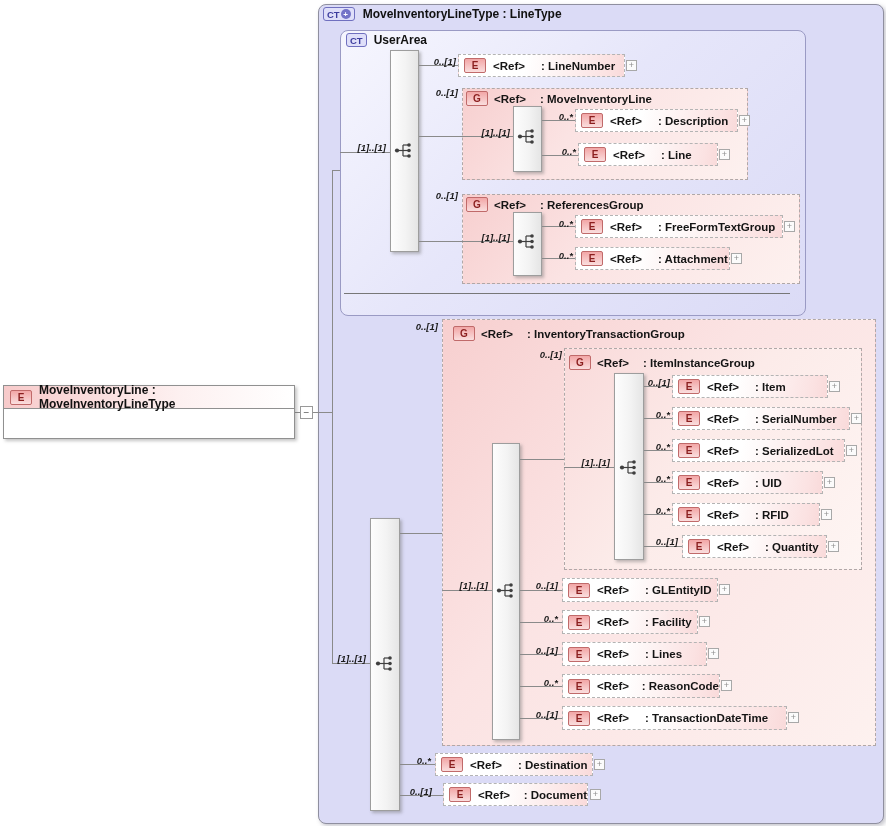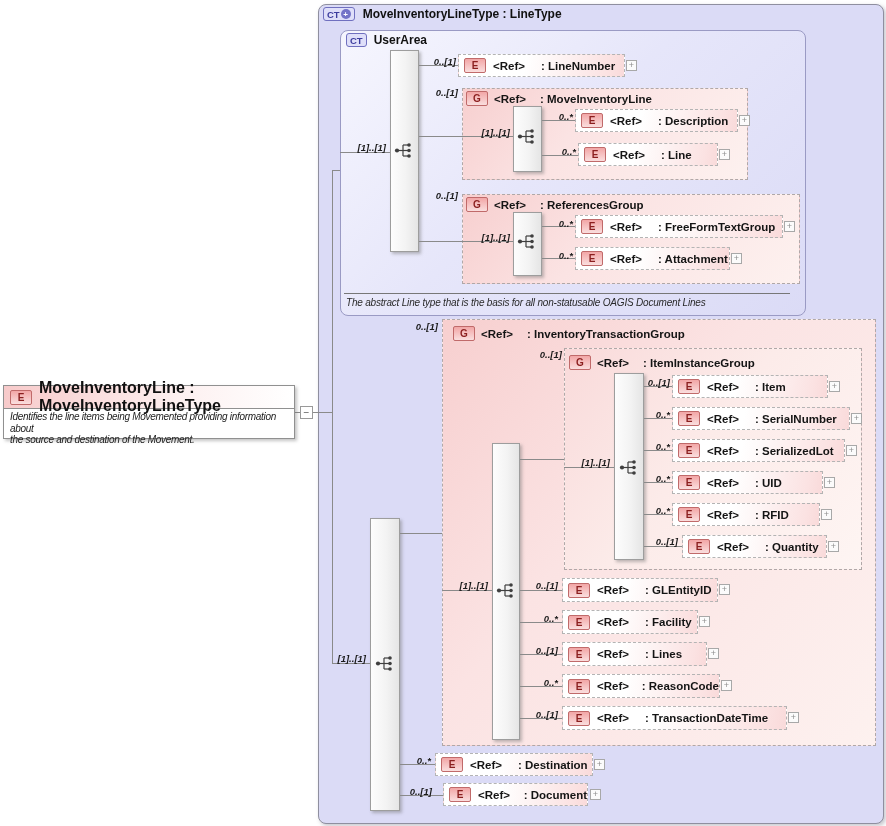--- a/index.html
+++ b/index.html
@@ -84,21 +84,21 @@
     position:absolute; width:11px; height:11px; border:1px solid #a8a8a8;
     background:#fbfbfb; color:#909090; font-size:9px; line-height:9px; text-align:center;
   }
   .minusbox {
     position:absolute; width:13px; height:13px; border:1px solid #999;
     background:#ffffff; color:#555; font-size:10px; line-height:11px; text-align:center;
   }
   .title-row { position:absolute; display:flex; align-items:center; white-space:nowrap; }
   .big-title { margin-left:8px; font-weight:bold; font-size:12px; color:#111; }
   .base-title { margin-left:7px; font-weight:bold; font-size:12px; color:#111; }
-  .left-title { margin-left:7px; font-weight:bold; font-size:16px; color:#111; }
+  .left-title { margin-left:7px; font-weight:bold; font-size:12px; color:#111; }
   .annot { position:absolute; font-style:italic; font-size:10px; letter-spacing:-0.2px; color:#2a2a2a; white-space:nowrap; }
 </style>
 </head>
 <body>
 
 <div id="stage">
 
   <div class="outer-ct" style="left:318px;top:4px;width:566px;height:820px"></div>
   <div class="base-box" style="left:340px;top:30px;width:466px;height:286px"></div>
 
@@ -218,24 +218,20 @@
   <div class="h" style="left:520px;top:718px;width:42px"></div>
 
   <div class="h" style="left:400px;top:764px;width:35px"></div>
   <div class="h" style="left:400px;top:795px;width:43px"></div>
 
   <div class="leftbox" style="left:3px;top:385px;width:292px;height:54px">
     <div class="lhead">
       <span class="bdg red" style="margin-left:6px">E</span>
       <span class="left-title">MoveInventoryLine : MoveInventoryLineType</span>
     </div>
-    <div class="lbody">
-      <div>Identifies the line items being Movemented providing information about</div>
-      <div>the source and destination of the Movement.</div>
-    </div>
   </div>
   <div class="minusbox" style="left:300px;top:406px">−</div>
 
   <div class="title-row" style="left:323px;top:7px">
     <span class="bdg purple">
         <span>CT</span>
         <span class="plus-circle">+</span>
       </span>
     <span class="big-title">MoveInventoryLineType : LineType</span>
   </div>
@@ -297,21 +293,20 @@
 
   <div class="ebox" style="left:575px;top:247px;width:155px;height:23px">
     <span class="bdg red">E</span>
     <span class="ref">&lt;Ref&gt;</span>
     <span class="ename">: Attachment</span>
   </div>
   <div class="exp" style="left:731px;top:253px">+</div>
   <div class="card" style="left:543px;top:250px;width:30px">0..*</div>
 
   <div class="h" style="left:344px;top:293px;width:446px;background:#777"></div>
-  <div class="annot" style="left:346px;top:297px">The abstract Line type that is the basis for all non-statusable OAGIS Document Lines</div>
 
   <div class="card" style="left:334px;top:653px;width:32px">[1]..[1]</div>
 
   <div class="card" style="left:406px;top:321px;width:32px">0..[1]</div>
   <div class="ghead" style="left:453px;top:326px">
     <span class="bdg red">G</span>
     <span class="ref">&lt;Ref&gt;</span>
     <span class="ename">: InventoryTransactionGroup</span>
   </div>
   <div class="card" style="left:454px;top:580px;width:34px">[1]..[1]</div>

